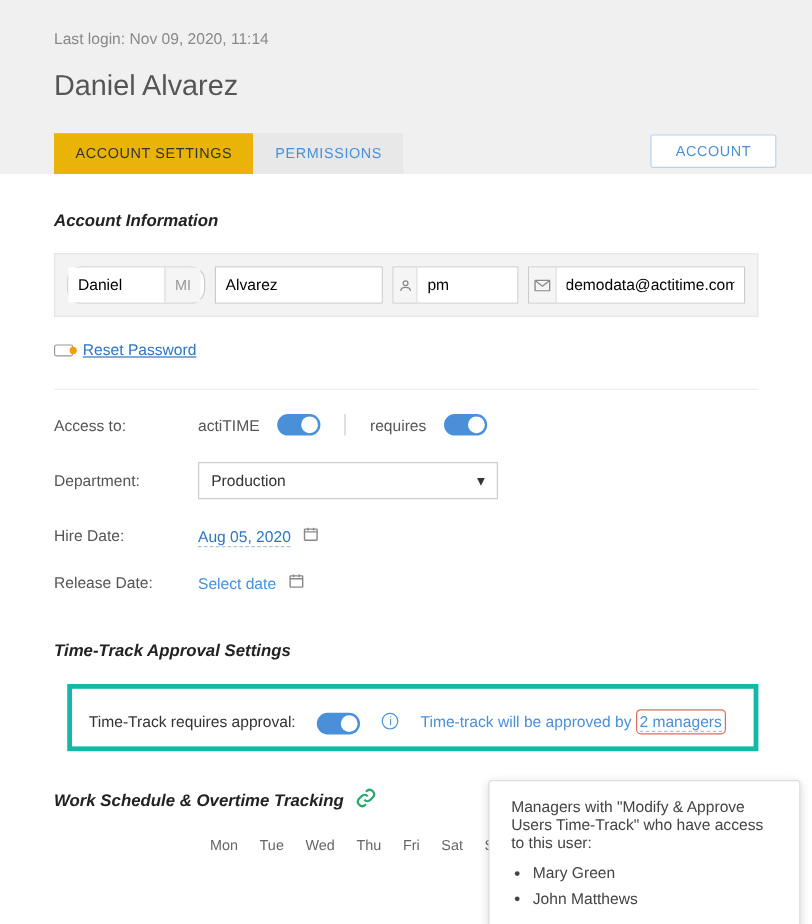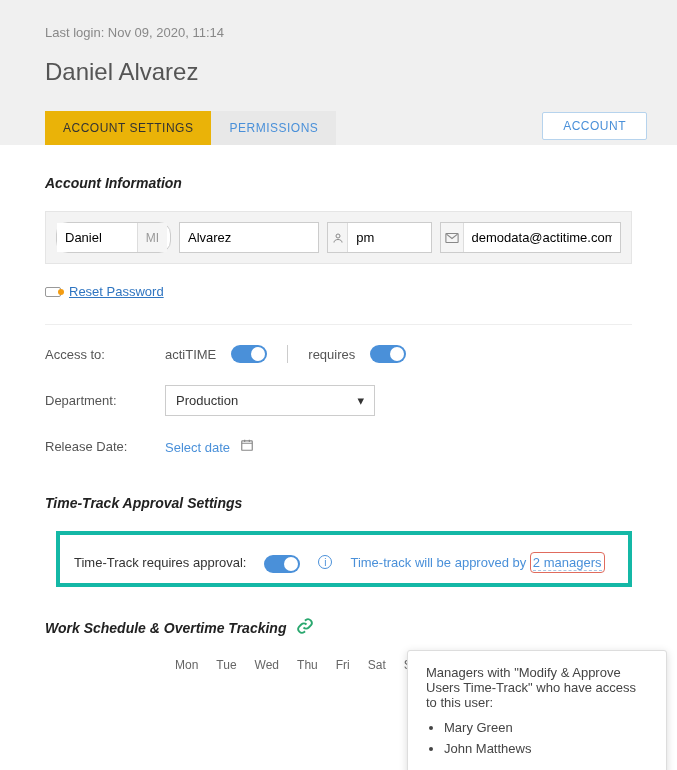--- a/index.html
+++ b/index.html
@@ -139,21 +139,21 @@
   content:"";
   position:absolute;
   right:2px; top:2px;
   width:14px; height:14px;
   background:#fff;
   border-radius:50%;
 }
 .select {
   border: 1px solid #ccc;
   padding: 7px 10px;
-  width: 210px;
+  width: 250px;
   display:flex; justify-content:space-between; align-items:center;
   cursor:pointer;
   font-size:13px;
 }
 .date-link {
   color: #2f75c1;
   border-bottom: 1px dashed #a7c5e3;
   cursor: pointer;
   font-size: 13px;
 }
@@ -272,20 +272,32 @@
   </div>
 
   <div class="row">
     <div class="lbl">Department:</div>
     <div class="select">
       <span>Production</span>
       <span>▾</span>
     </div>
   </div>
 
+  <div class="row">
+    <div class="lbl">Hire Date:</div>
+    <div>
+      <span class="date-link">Aug 05, 2020</span>
+      <span class="cal-icon">
+        <svg width="14" height="14" viewBox="0 0 24 24" fill="none" stroke="#888" stroke-width="2">
+              <rect x="3" y="5" width="18" height="16" rx="1"></rect>
+              <path d="M3 9h18M8 3v4M16 3v4"></path>
+            </svg>
+      </span>
+    </div>
+  </div>
 
   <div class="row">
     <div class="lbl">Release Date:</div>
     <div>
       <span class="select-date">Select date</span>
       <span class="cal-icon">
         <svg width="14" height="14" viewBox="0 0 24 24" fill="none" stroke="#888" stroke-width="2">
               <rect x="3" y="5" width="18" height="16" rx="1"></rect>
               <path d="M3 9h18M8 3v4M16 3v4"></path>
             </svg>

